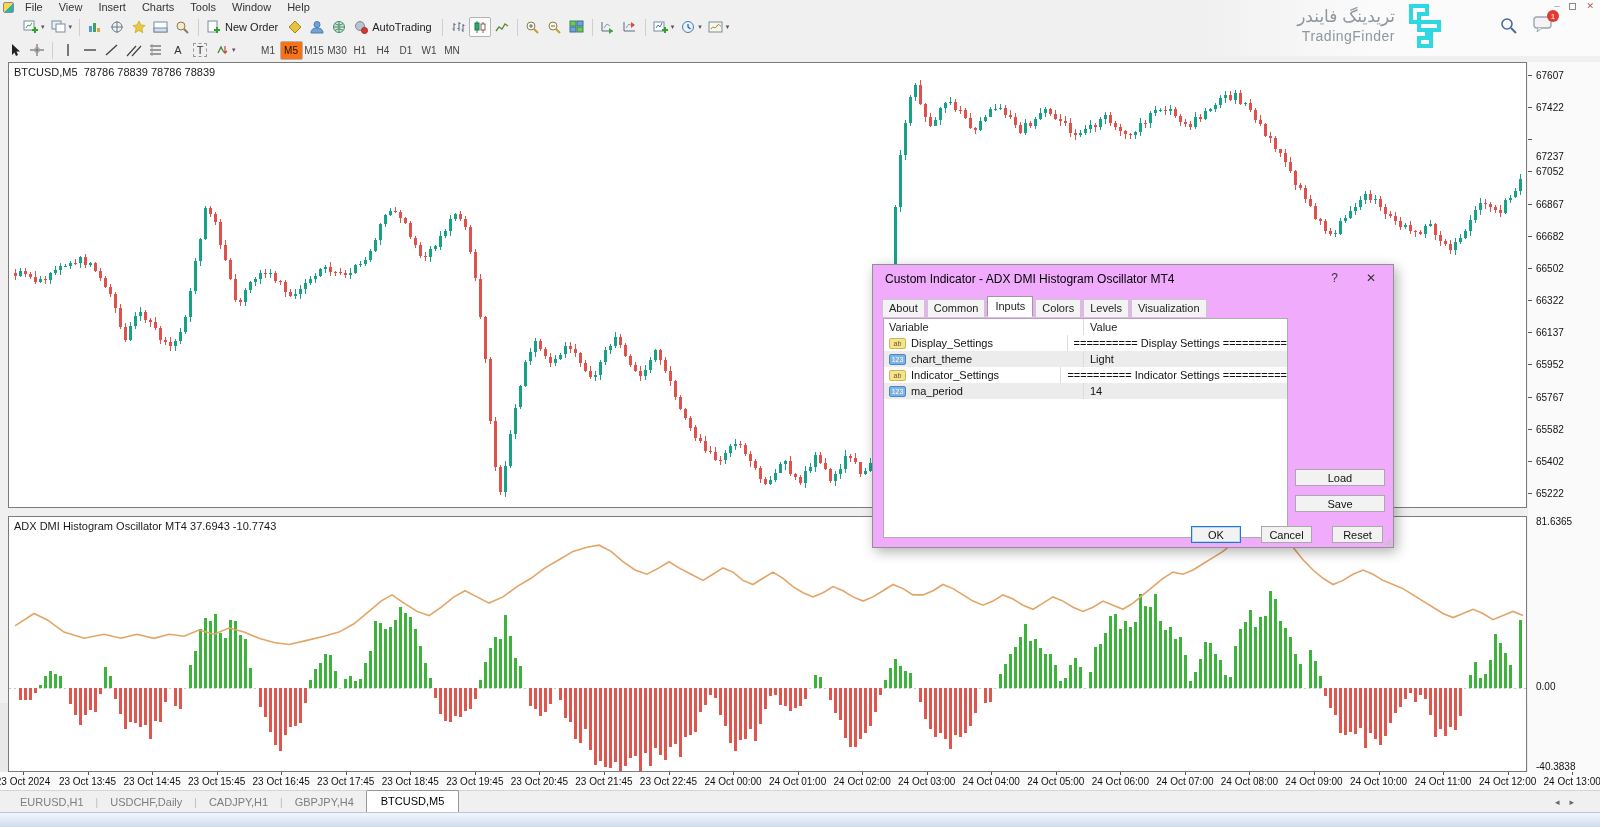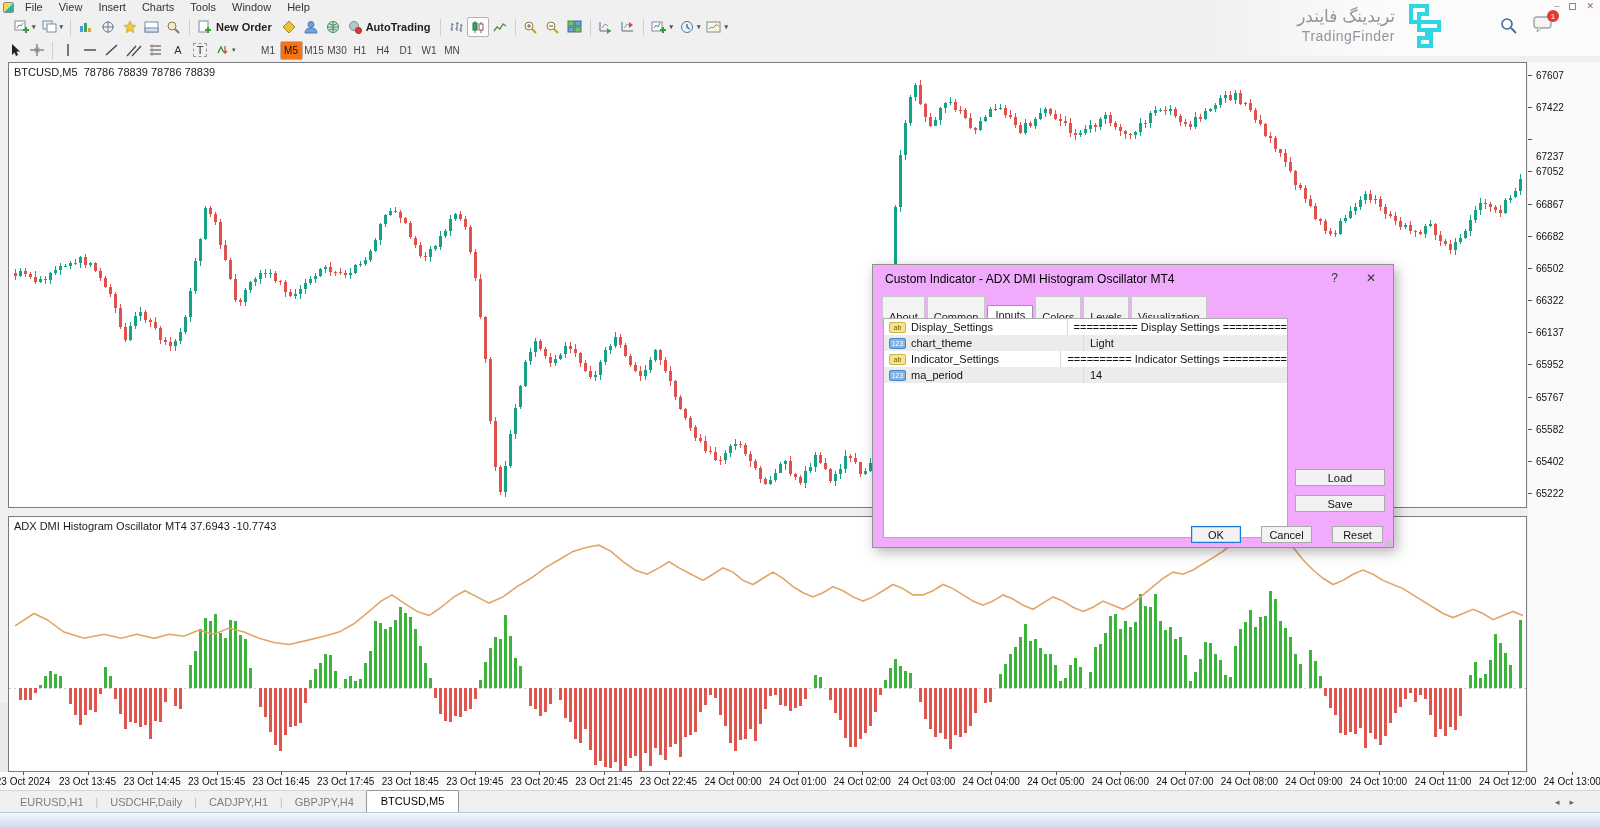--- a/index.html
+++ b/index.html
@@ -14,21 +14,21 @@
   .app-icon { position:absolute; left:3px; top:2px; width:11px; height:11px; border-radius:2px;
     background:linear-gradient(135deg,#ffd54a 0 50%, #29b6a8 50% 100%); border:1px solid #8a8a8a; }
   .menu-bar { position:absolute; left:17px; top:0; display:flex; font-size:11px; color:#333; }
   .menu-item { padding:1px 8px; cursor:default; }
   .win-controls { position:absolute; right:6px; top:1px; display:flex; gap:10px; align-items:center;
     color:#8a8a8a; font-size:9px; }
   .restore-box { display:inline-block; width:7px; height:7px; border:1px solid #8a8a8a; }
   .close-glyph { color:#b05a55; }
 
   .toolbar1 { position:absolute; left:0; top:15px; height:24px; display:flex; align-items:center;
-    padding-left:11px;font-weight:bold; }
+    padding-left:20px; }
   .toolbar2 { position:absolute; left:0; top:39px; height:22px; display:flex; align-items:center;
     padding-left:4px; }
   .tbtn { height:20px; min-width:22px; display:flex; align-items:center; justify-content:center;
     border:1px solid transparent; border-radius:2px; padding:0 2px; }
   .tbtn.active { background:#fdfdfd; border-color:#b5b5b5; }
   .tb-text { font-size:11px; color:#222; margin:0 3px 0 3px; white-space:nowrap; }
   .caret { font-size:7px; color:#555; margin-left:2px; }
   .sep { width:1px; height:17px; background:#cfcfcf; margin:0 4px; }
   .tf-group { display:flex; margin-left:18px; }
   .tf-btn { font-size:10px; color:#444; padding:3px 0; width:23px; text-align:center;
@@ -79,21 +79,21 @@
     background:linear-gradient(#f2f6fc,#cfdcf0); border-top:1px solid #b9c6da; }
 
   
   .dialog { position:absolute; left:872px; top:264px; width:522px; height:284px; background:#f0abfc;
     border:1px solid #919191; box-shadow:3px 4px 12px rgba(0,0,0,.3); z-index:50; }
   .dlg-title { position:absolute; left:0; top:0; right:0; height:27px; display:flex; align-items:center;
     padding-left:12px; font-size:12px; color:#000; }
   .dlg-help { position:absolute; right:55px; top:6px; font-size:12px; color:#333; }
   .dlg-close { position:absolute; right:17px; top:6px; font-size:12px; color:#333; }
   .dlg-tabs { position:absolute; left:9px; top:31px; display:flex; align-items:flex-end; font-size:11px; }
-  .dlg-tab { padding:14px 6px 3px; color:#222; background:#f3f3f3; border:1px solid #c8c8c8;
+  .dlg-tab { padding:2px 6px 3px; color:#222; background:#f3f3f3; border:1px solid #c8c8c8;
     border-bottom:none; margin-right:2px; }
   .dlg-tab.active { background:#fff; border:1px solid #9a9a9a; border-bottom:1px solid #fff;
     padding:3px 7px 4px; position:relative; }
   .dlg-table { position:absolute; left:10px; top:53px; width:405px; height:220px;
     border:1px solid #adadad; font-size:11px; background:#fff; overflow:hidden; }
   .dlg-row { display:flex; height:16px; align-items:center; color:#111; }
   .dlg-row.header { color:#222; }
   .dlg-row.shaded { background:#ececec; }
   .col-var { width:200px; height:100%; display:flex; align-items:center; gap:5px; padding-left:5px;
     border-right:1px solid #dcdcdc; }
@@ -1319,20 +1319,25 @@
         <rect x="1495" y="135.5" width="3" height="35.5" fill="#3cb43c"></rect>
         <rect x="1500" y="147.8" width="3" height="23.2" fill="#3cb43c"></rect>
         <rect x="1510" y="103.1" width="3" height="67.9" fill="#3cb43c"></rect>
         <polyline points="6,108.9 25,96.5 38,102.7 55,115.1 75,121.3 95,117.2 112,121.3 128,117.2 145,121.3 160,117.2 175,119.3 190,113.0 205,117.2 220,111.0 235,115.1 250,121.3 265,125.5 280,127.5 298,123.4 315,119.3 330,115.1 345,106.8 360,94.4 372,84.1 383,77.9 395,86.1 408,94.4 420,98.6 432,90.3 445,79.9 456,73.7 468,79.9 480,86.1 494,79.9 508,69.6 522,61.3 536,50.9 550,42.7 564,34.4 578,30.2 590,28.2 602,34.4 614,44.7 626,53.0 638,57.2 650,50.9 660,44.7 670,50.9 682,57.2 694,63.4 704,57.2 714,50.9 724,55.1 734,63.4 744,67.5 754,61.3 764,55.1 774,61.3 784,69.6 794,75.8 804,79.9 814,75.8 824,69.6 834,73.7 844,79.9 854,84.1 864,79.9 874,73.7 884,67.5 894,71.6 904,77.9 914,77.9 924,73.7 934,67.5 944,71.6 954,77.9 964,84.1 974,88.2 984,84.1 994,77.9 1004,82.0 1014,88.2 1024,92.3 1034,86.1 1044,79.9 1054,84.1 1064,90.3 1074,94.4 1084,90.3 1094,84.1 1104,88.2 1114,92.3 1124,86.1 1134,77.9 1144,69.6 1154,61.3 1164,55.1 1174,57.2 1184,53.0 1194,46.8 1204,40.6 1214,34.4 1224,26.1 1234,17.8 1244,9.5 1254,3.3 1264,7.5 1274,17.8 1284,30.2 1294,42.7 1304,53.0 1314,61.3 1324,67.5 1334,63.4 1344,57.2 1354,53.0 1364,57.2 1374,63.4 1384,67.5 1394,71.6 1404,77.9 1414,84.1 1424,90.3 1434,96.5 1444,100.6 1454,96.5 1464,92.3 1474,96.5 1484,102.7 1494,98.6 1504,94.4 1514,98.6" fill="none" stroke="#e2a566" stroke-width="1.6" shape-rendering="auto"></polyline>
       </svg>
     <div class="panel-title">
       <span>ADX DMI Histogram Oscillator MT4</span>
       <span>37.6943 -10.7743</span>
     </div>
   </div>
+  <div class="axis-col" id="ind-axis">
+    <span class="ind-axis-label" style="top:0px">81.6365</span>
+    <span class="ind-axis-label" style="top:165px">0.00</span>
+    <span class="ind-axis-label" style="top:245px">-40.3838</span>
+  </div>
 
   <div class="time-axis" id="time-axis">
       <div class="time-tick" style="left: 23px;"></div>
       <div class="time-label" style="left: -22px;">23 Oct 2024</div>
       <div class="time-tick" style="left: 87.55px;"></div>
       <div class="time-label" style="left: 42.55px;">23 Oct 13:45</div>
       <div class="time-tick" style="left: 152.1px;"></div>
       <div class="time-label" style="left: 107.1px;">23 Oct 14:45</div>
       <div class="time-tick" style="left: 216.65px;"></div>
       <div class="time-label" style="left: 171.65px;">23 Oct 15:45</div>
@@ -1404,20 +1409,24 @@
     <span class="dlg-close">✕</span>
     <div class="dlg-tabs" id="dlg-tabs">
         <div class="dlg-tab">About</div>
         <div class="dlg-tab">Common</div>
         <div class="dlg-tab active">Inputs</div>
         <div class="dlg-tab">Colors</div>
         <div class="dlg-tab">Levels</div>
         <div class="dlg-tab">Visualization</div>
       </div>
     <div class="dlg-table">
+      <div class="dlg-row header">
+        <div class="col-var">Variable</div>
+        <div class="col-val">Value</div>
+      </div>
       <div id="dlg-rows">
           <div class="dlg-row">
             <div class="col-var">
               <div class="badge ab">ab</div>
               <div class="var-name">Display_Settings</div>
             </div>
             <div class="col-val">========== Display Settings ==========</div>
           </div>
           <div class="dlg-row shaded">
             <div class="col-var">

